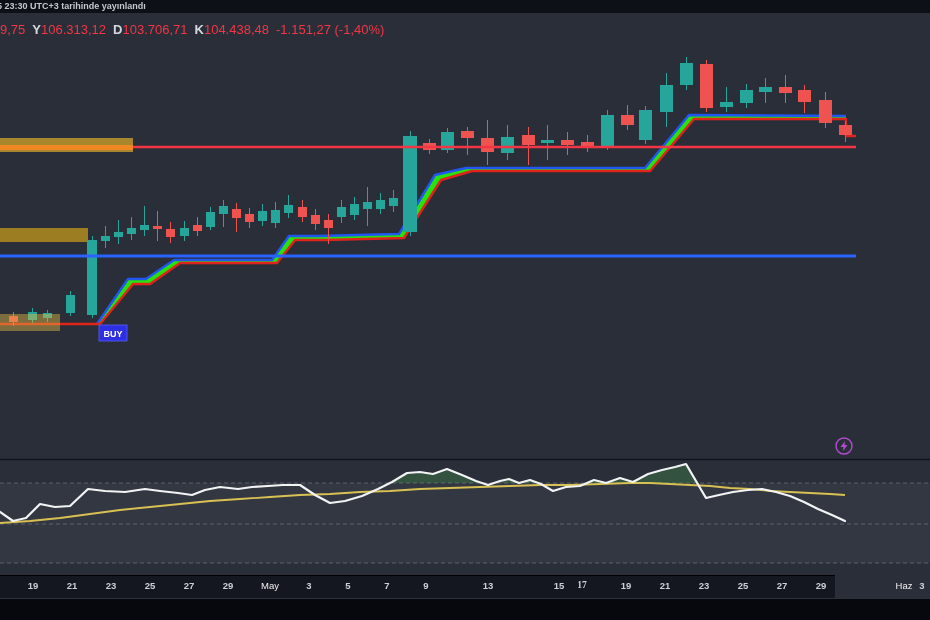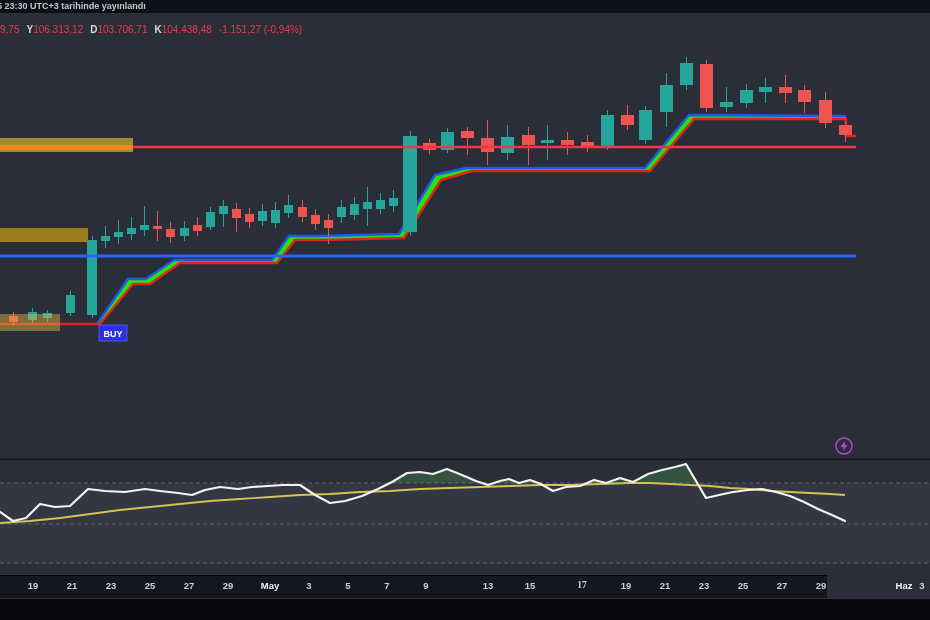--- a/index.html
+++ b/index.html
@@ -3,52 +3,52 @@
 <meta charset="utf-8">
 <style>
   html,body{margin:0;padding:0;background:#05070c;}
   .stage{position:relative;width:930px;height:620px;overflow:hidden;
          font-family:"Liberation Sans",sans-serif;background:#2a2e39;}
   .top-strip{position:absolute;left:0;top:0;width:930px;height:13px;background:#0d1017;
              color:#c3c7ce;font-size:9px;font-weight:600;line-height:13px;white-space:nowrap;
              padding-left:0;overflow:hidden;}
   .top-strip span{margin-left:-3px;}
   .status-line{position:absolute;left:0;top:23px;height:12px;display:flex;align-items:center;
-               font-size:10px;z-index:5;white-space:nowrap;}
+               font-size:13px;z-index:5;white-space:nowrap;}
   .status-line .red{color:#f23645;}
   .status-line .lbl{color:#d5d8df;font-weight:700;margin-left:7px;}
   .status-line .first{margin-left:0;}
   .status-line .chg{margin-left:7px;}
   svg#chart-svg{position:absolute;left:0;top:0;z-index:1;}
   .axis-strip{position:absolute;left:0;top:575px;width:827px;height:22px;background:#14171f;
-              border-top:1px solid #000;z-index:4;}
+              border-top:1px solid #000;z-index:4;padding-left:8px;}
   .axis-strip span{position:absolute;top:4px;font-size:9.5px;font-weight:600;color:#cdd0d6;
                    transform:translateX(-50%);}
-  .axis-strip span.month{font-weight:700;color:#f0f1f3;}
+  .axis-strip span.month{font-weight:400;color:#f0f1f3;}
   .gutter{position:absolute;left:0;top:598px;width:930px;height:22px;background:#06080d;
           border-top:1px solid #2c303a;z-index:4;}
 </style>
 </head>
 <body>
 
 <div class="stage">
 
   <div class="top-strip">
     <span>5 23:30 UTC+3 tarihinde yayınlandı</span>
   </div>
 
   <div class="status-line">
     <span class="red first">9,75</span>
     <span class="lbl">Y</span>
       <span class="red">106.313,12</span>
     <span class="lbl">D</span>
       <span class="red">103.706,71</span>
     <span class="lbl">K</span>
       <span class="red">104.438,48</span>
-    <span class="red chg">-1.151,27 (-0,94%)</span>
+    <span class="red chg">-1.151,27 (-1,40%)</span>
   </div>
 
   <svg id="chart-svg" width="930" height="620">
       <rect x="0" y="13" width="930" height="446" fill="#2a2e39"></rect>
       <rect x="0" y="460" width="930" height="115" fill="#2a2e39"></rect>
       <line x1="0" y1="459.5" x2="930" y2="459.5" stroke="#10141c" stroke-width="1.5"></line>
       <rect x="0" y="483" width="930" height="80" fill="rgba(255,255,255,0.045)"></rect>
       <g>
         <polygon points="97,324 128,279 146,279 174,260 272,260 289,236 318,236 399,234 435,175 466,168 645,168 689,115 846,116 846,119 694,119 650,171 472,171 441,180 404,238 324,240 295,240 277,263 180,263 150,284 133,284 100,324" fill="#27e20c"></polygon>
         <polyline points="97,324 128,279 146,279 174,260 272,260 289,236 318,236 399,234 435,175 466,168 645,168 689,115 846,116" fill="none" stroke="#2157f0" stroke-width="2.4" stroke-linejoin="round"></polyline>
@@ -194,21 +194,21 @@
       <span style="left: 150px;">25</span>
       <span style="left: 189px;">27</span>
       <span style="left: 228px;">29</span>
       <span class="month" style="left: 270px;">May</span>
       <span style="left: 309px;">3</span>
       <span style="left: 348px;">5</span>
       <span style="left: 387px;">7</span>
       <span style="left: 426px;">9</span>
       <span style="left: 465px; margin-top: 24px;">11</span>
       <span style="left: 488px;">13</span>
-      <span style="left: 530px;">15</span>
+      <span style="left: 559px;">15</span>
       <span style="left: 582px; font-family: Liberation Serif, serif;">17</span>
       <span style="left: 626px;">19</span>
       <span style="left: 665px;">21</span>
       <span style="left: 704px;">23</span>
       <span style="left: 743px;">25</span>
       <span style="left: 782px;">27</span>
       <span style="left: 821px;">29</span>
       <span class="month" style="left: 904px;">Haz</span>
       <span style="left: 922px;">3</span>
     </div>

